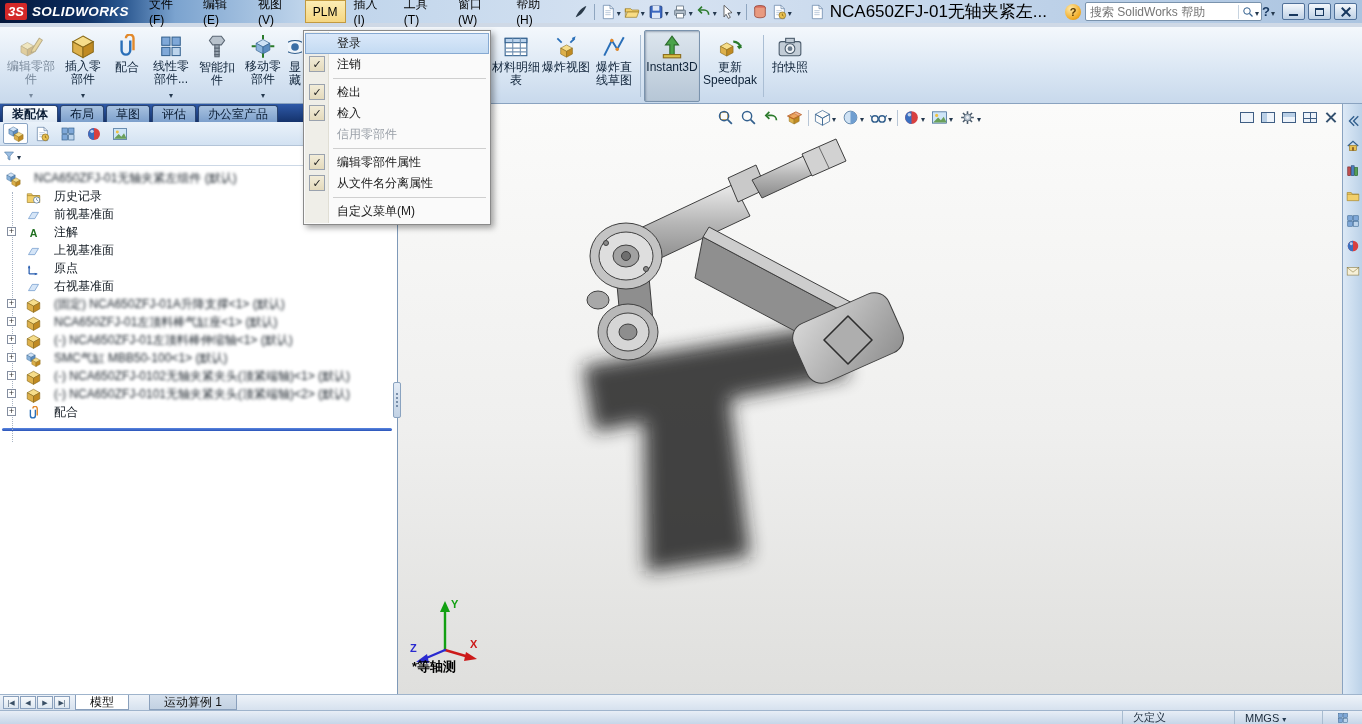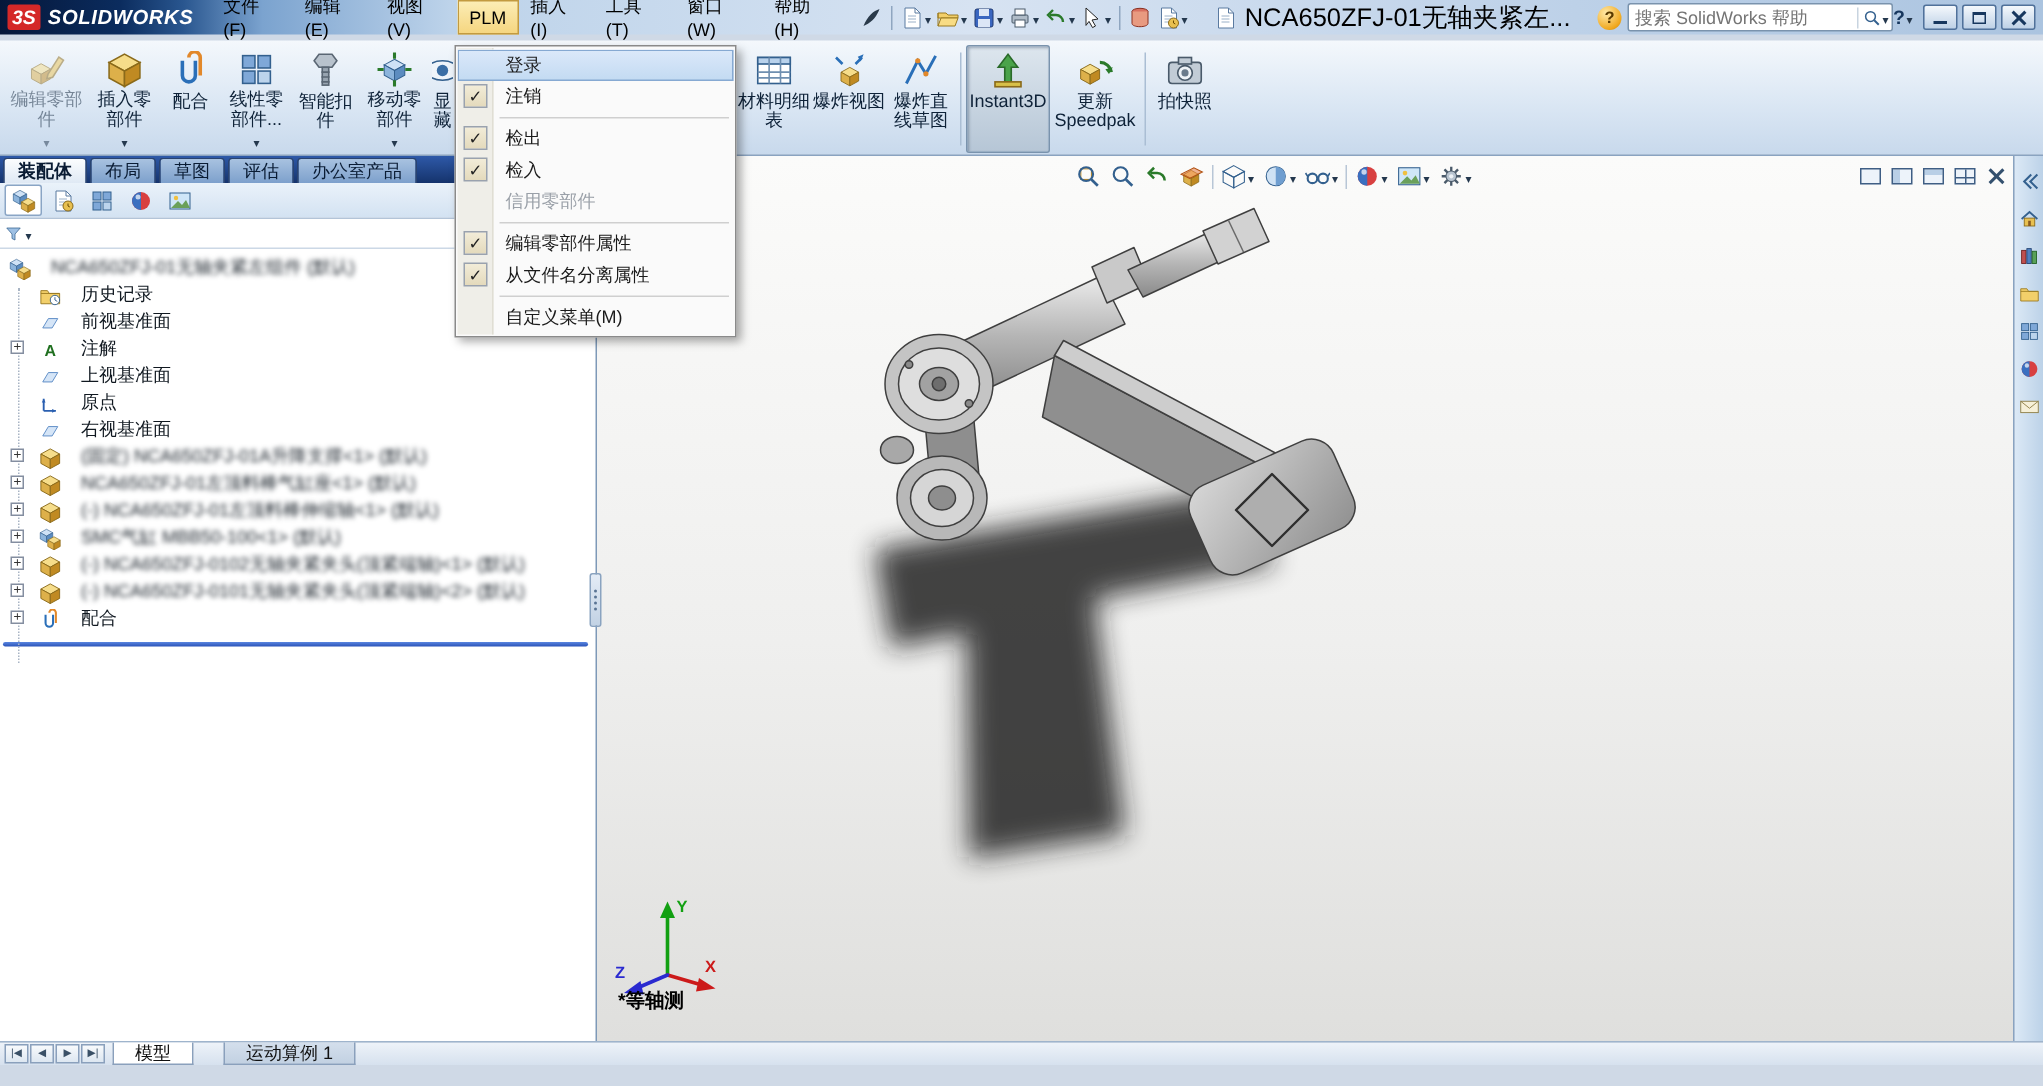--- a/index.html
+++ b/index.html
@@ -837,20 +837,34 @@
     <div class="nav4">
       <span class="nbtn first"></span>
       <span class="nbtn prev"></span>
       <span class="nbtn next"></span>
       <span class="nbtn last"></span>
     </div>
     <span class="btab active">模型</span>
     <span class="btab">运动算例 1</span>
   </div>
 
+  <div id="statusbar">
+    <div class="sb-right">
+      <span class="sb-cell sb-status">欠定义</span>
+      <span class="sb-cell sb-units">
+          <span>MMGS</span>
+          <i class="caret"></i>
+        </span>
+      <span class="sb-cell sb-ico">
+          <svg class="ic12">
+            <use href="#s-grid"></use>
+          </svg>
+        </span>
+    </div>
+  </div>
 
   <div id="plm-menu">
     <div class="mgutter"></div>
     <div class="mrow hl">
       <span class="mlabel">登录</span>
     </div>
     <div class="mrow">
       <i class="chk"></i>
       <span class="mlabel">注销</span>
     </div>

